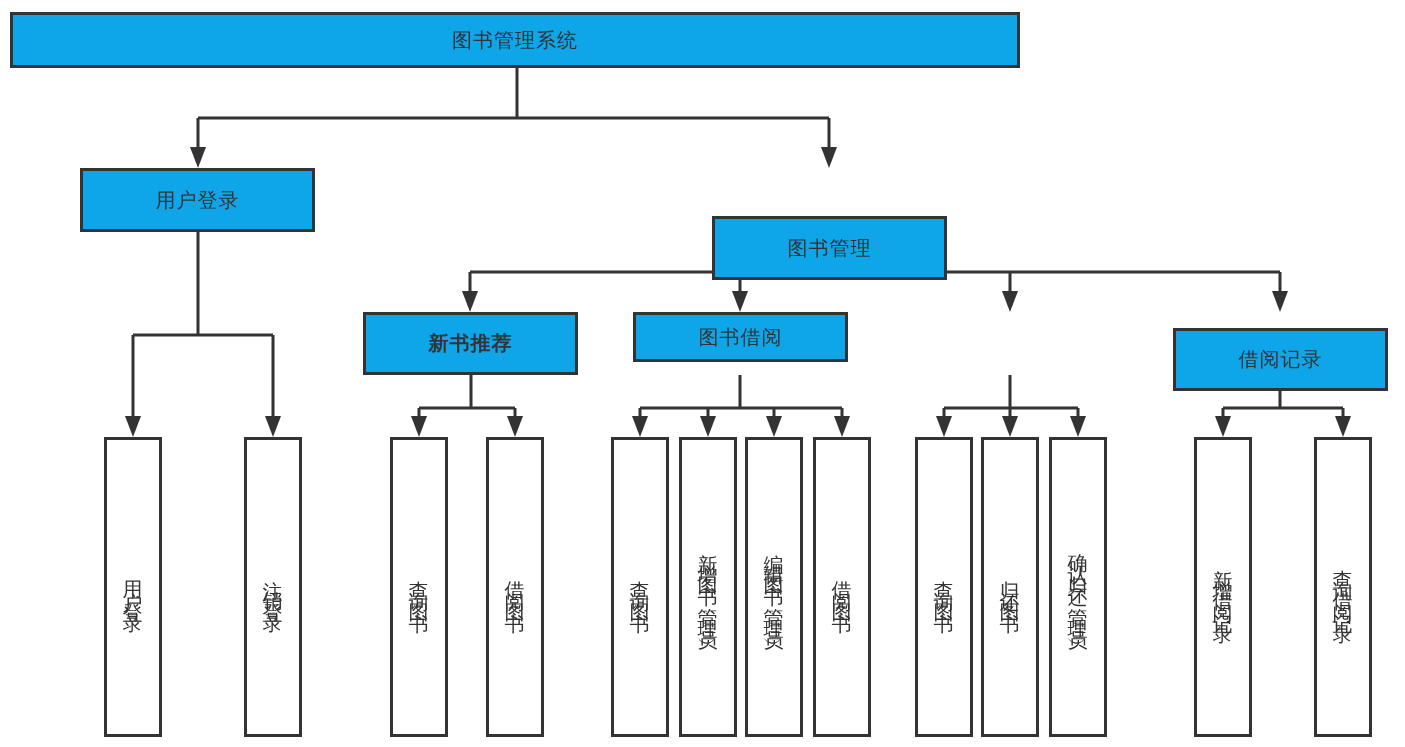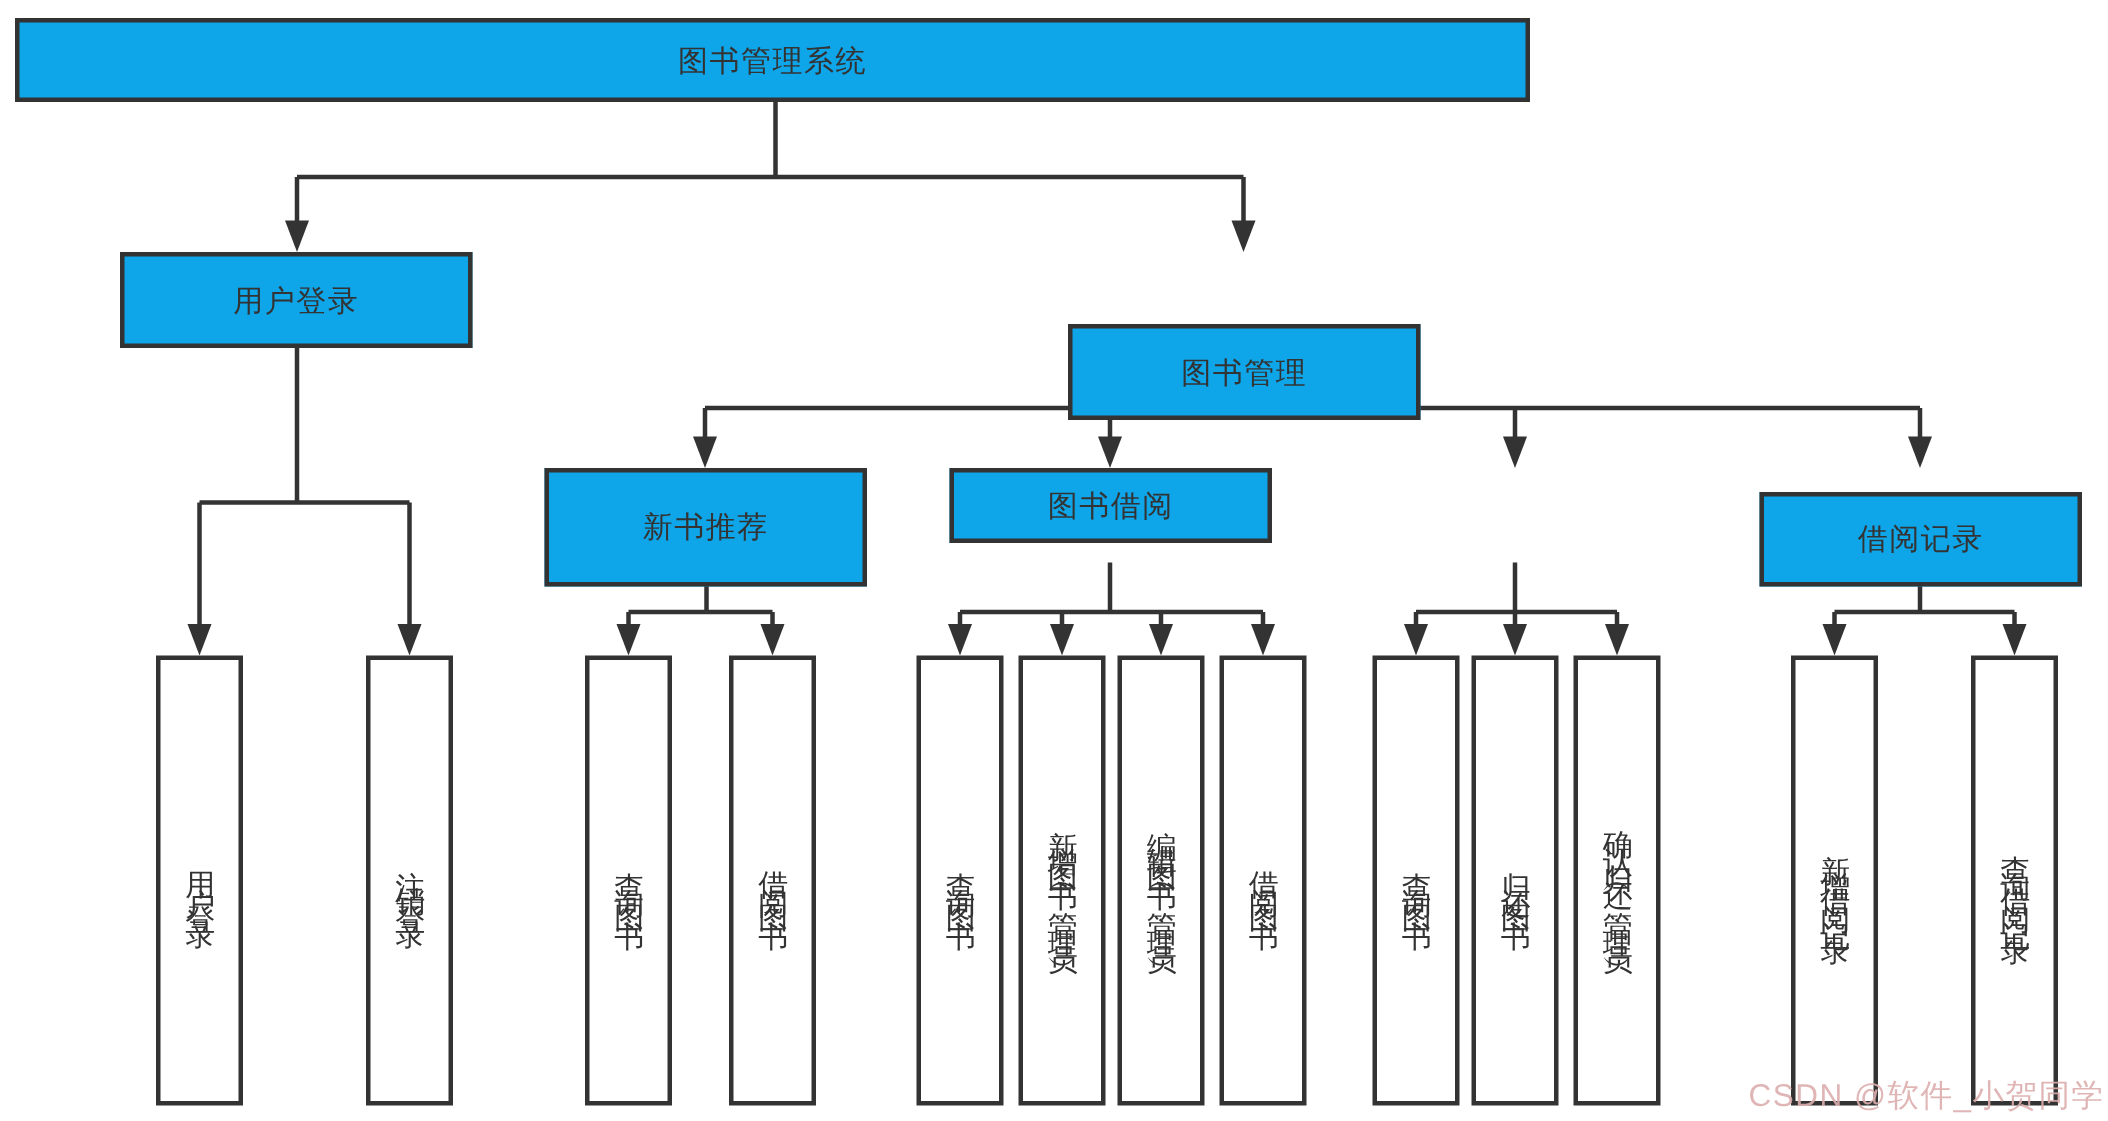--- a/index.html
+++ b/index.html
@@ -43,21 +43,21 @@
   .watermark {
     position: absolute; right: 2px; bottom: 3px;
     font-size: 21px; color: var(--watermark);
     opacity: 0.9; z-index: 3; letter-spacing: 1px;
   }
 
   
   #root-box   { left: 10px;  top: 12px;  width: 1010px; height: 56px; }
   #b-user     { left: 80px;  top: 168px; width: 235px;  height: 64px; }
   #b-book     { left: 712px; top: 168px; width: 235px;  height: 64px; margin-top: 48px; }
-  #s-recommend{ left: 363px; top: 312px; width: 215px;  height: 79px; }
+  #s-recommend{ left: 363px; top: 312px; width: 215px;  height: 63px; font-weight: bold; }
   #s-borrow   { left: 633px; top: 312px; width: 215px;  height: 50px; }
   #s-current  { left: 903px; top: 312px; width: 215px;  height: 63px; }
   #s-record   { left: 1173px;top: 328px; width: 215px;  height: 63px; }
   .leaf { top: 437px; width: 58px; height: 300px; }
   #l-user-0   { left: 104px; }
   #l-user-1   { left: 244px; }
   #l-rec-0    { left: 390px; }
   #l-rec-1    { left: 486px; }
   #l-bor-0    { left: 611px; }
   #l-bor-1    { left: 679px; }
@@ -168,14 +168,13 @@
     <span class="vtext">确认归还（管理员）</span>
   </div>
 
   <div id="l-rcd-0" class="vbox leaf">
     <span class="vtext">新增借阅记录</span>
   </div>
   <div id="l-rcd-1" class="vbox leaf">
     <span class="vtext">查询借阅记录</span>
   </div>
 
-  <div class="watermark">CSDN @软件_小贺同学</div>
 </div>
 
 </body></html>

